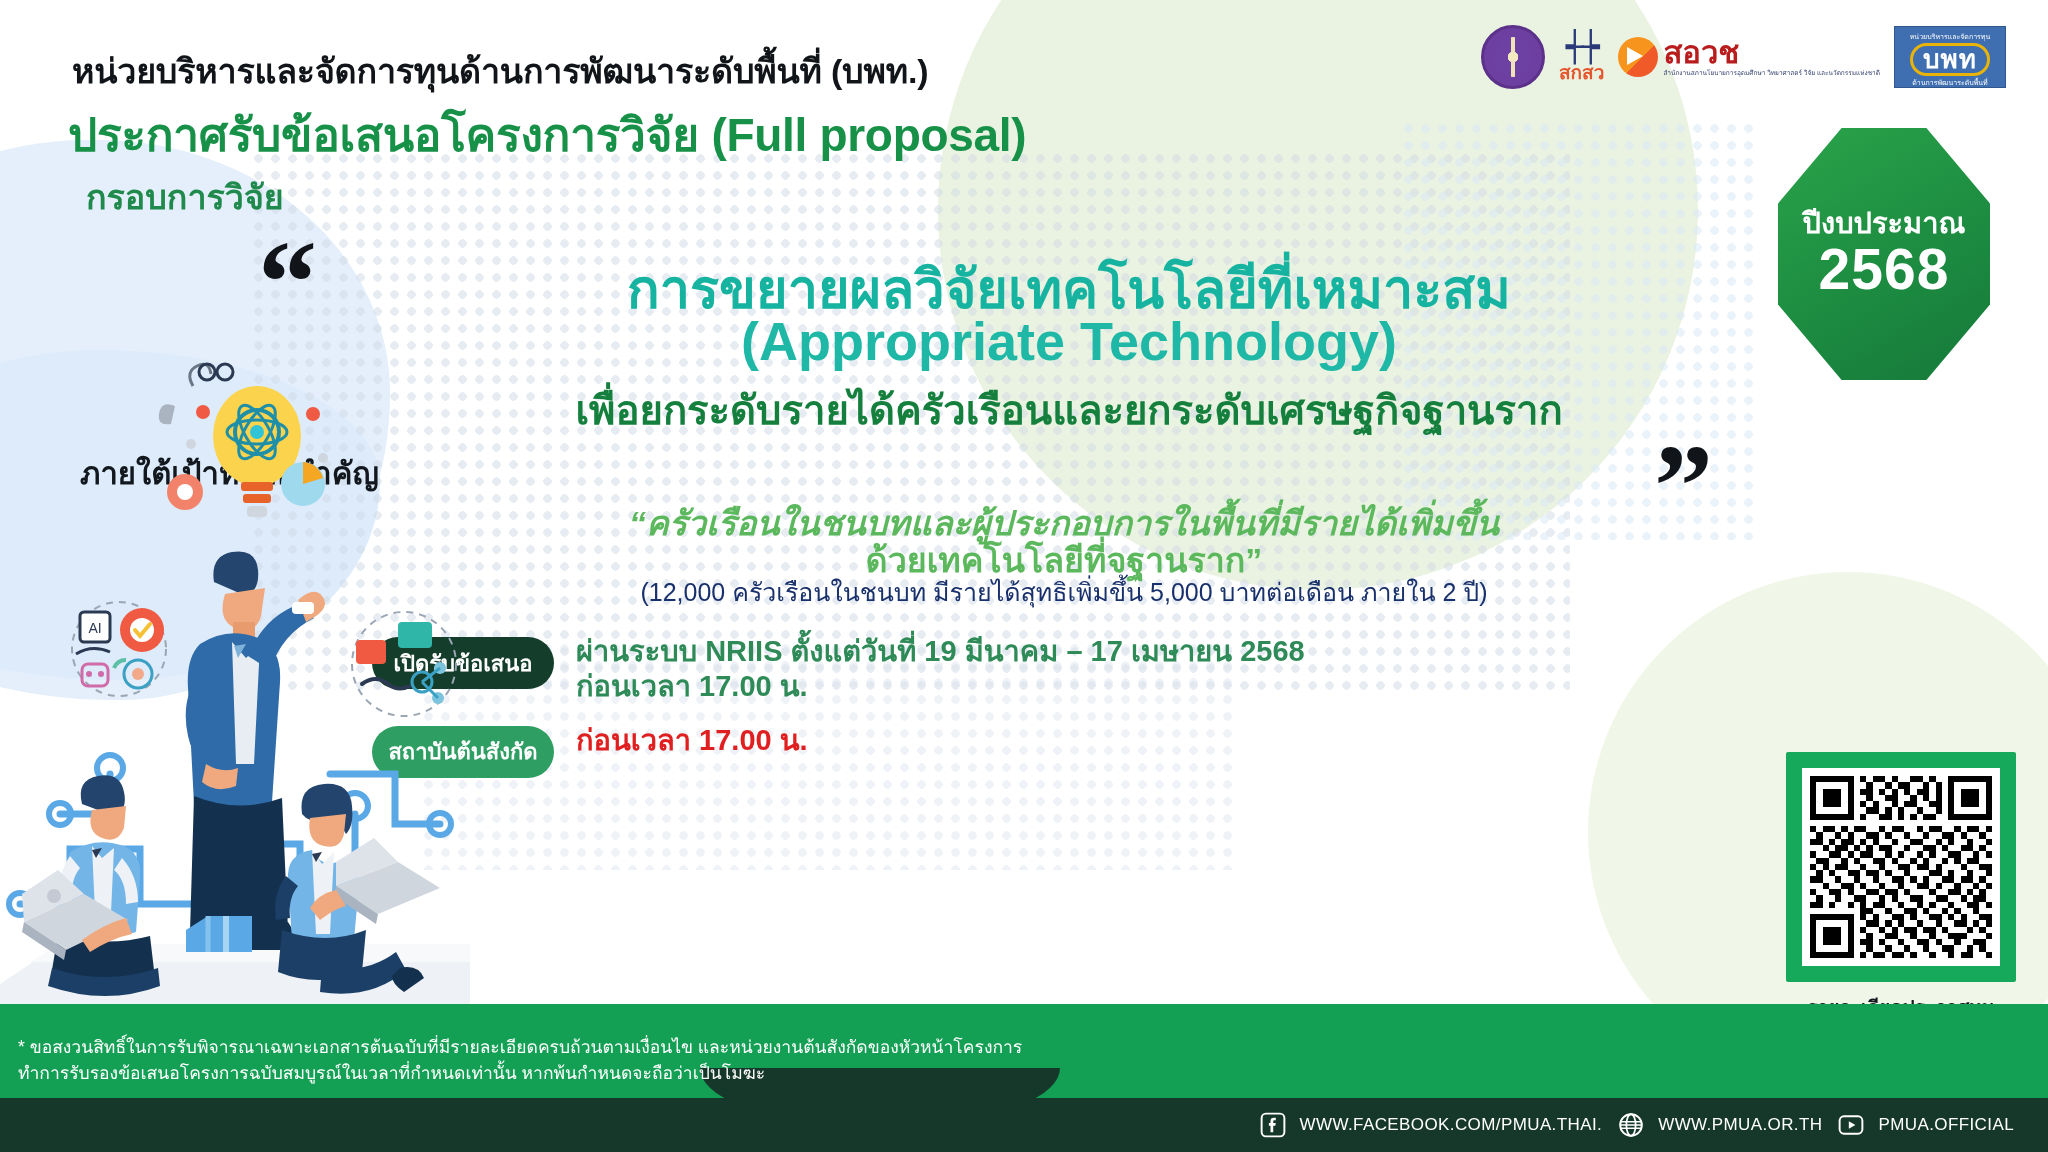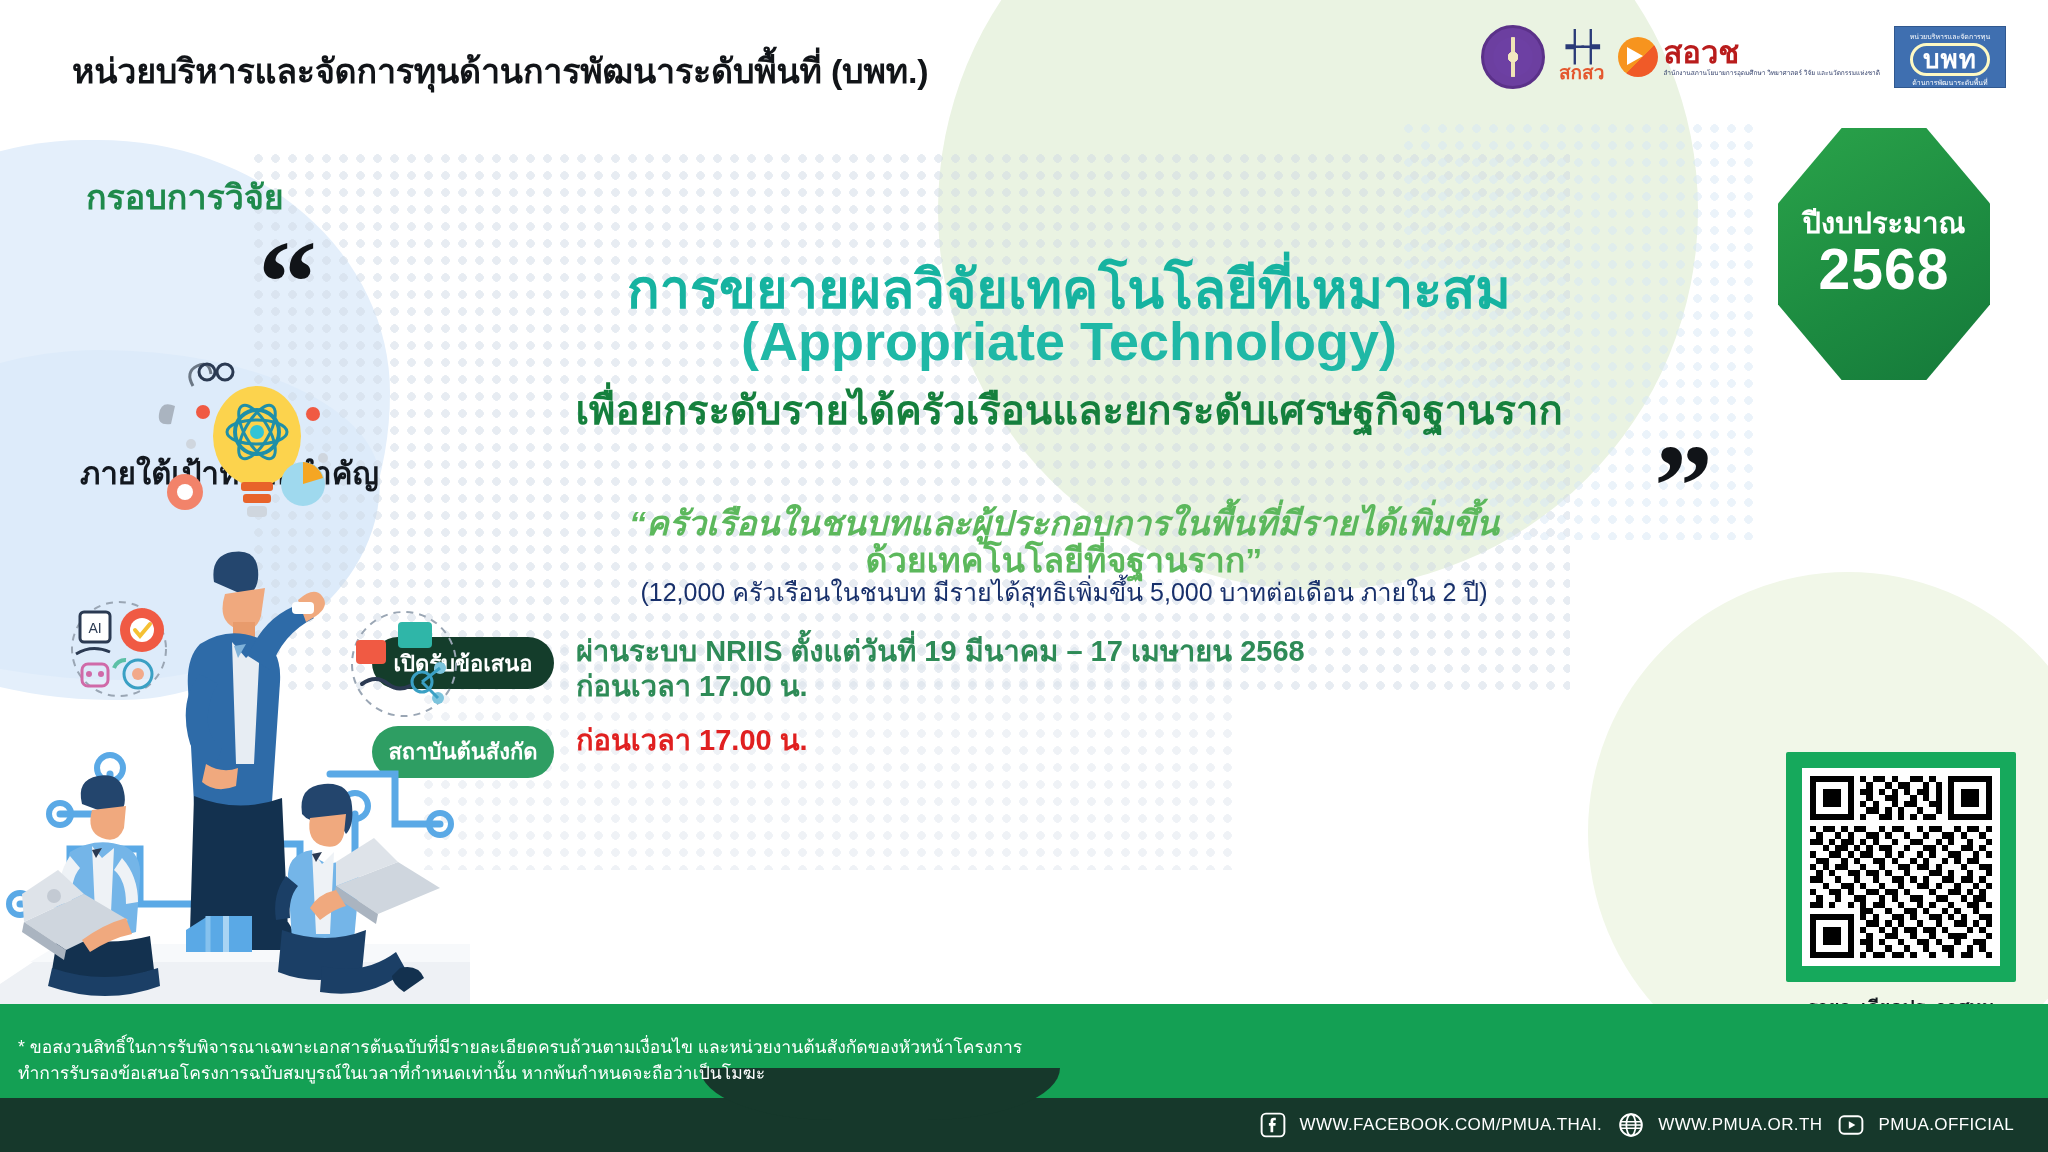--- a/index.html
+++ b/index.html
@@ -100,21 +100,21 @@
   .logo-sawach .big { font-size: 31px; font-weight: 700; color: #b91c1c; }
   .logo-sawach .small { font-size: 6.5px; color: #33406b; margin-top: 2px; }
   .logo-bpt {
     flex: none; width: 112px; height: 62px; background: #3f6fb0;
     color: #fff; text-align: center; padding-top: 4px;
     border: 1px solid #30588f;
   }
   .logo-bpt .top { font-size: 7px; }
   .logo-bpt .mid {
     font-size: 26px; font-weight: 800; letter-spacing: 1px;
-    border: 3px solid #fef9c3; border-radius: 30px;
+    border: 3px solid #eab308; border-radius: 30px;
     display: inline-block; padding: 0 10px; line-height: 1.05; margin: 1px 0;
   }
   .logo-bpt .bot { font-size: 7px; }
 
   
   .year-badge {
     position: absolute; right: 58px; top: 128px;
     width: 212px; height: 252px;
     background: linear-gradient(150deg,#2aa34a 0%, #1c8a40 60%, #15793a 100%);
     clip-path: polygon(30% 0,70% 0,100% 30%,100% 70%,70% 100%,30% 100%,0 70%,0 30%);
@@ -241,20 +241,21 @@
 
   <div class="bg-circle-green"></div>
   <div class="bg-circle-green2"></div>
   <div class="bg-blob-blue"></div>
   <div class="bg-blob-blue2"></div>
   <div class="dotgrid dg1"></div>
   <div class="dotgrid dg2"></div>
   <div class="dotgrid dg3"></div>
 
   <div class="kicker">หน่วยบริหารและจัดการทุนด้านการพัฒนาระดับพื้นที่ (บพท.)</div>
+  <div class="headline">ประกาศรับข้อเสนอโครงการวิจัย (Full proposal)</div>
   <div class="subkicker">กรอบการวิจัย</div>
 
   <div class="logos">
     <div class="logo-seal"></div>
     <div class="logo-sksw">
       <div class="mark">┽┾</div>
       <div class="name">สกสว</div>
     </div>
     <div class="logo-sawach">
       <div class="swoosh"></div>

